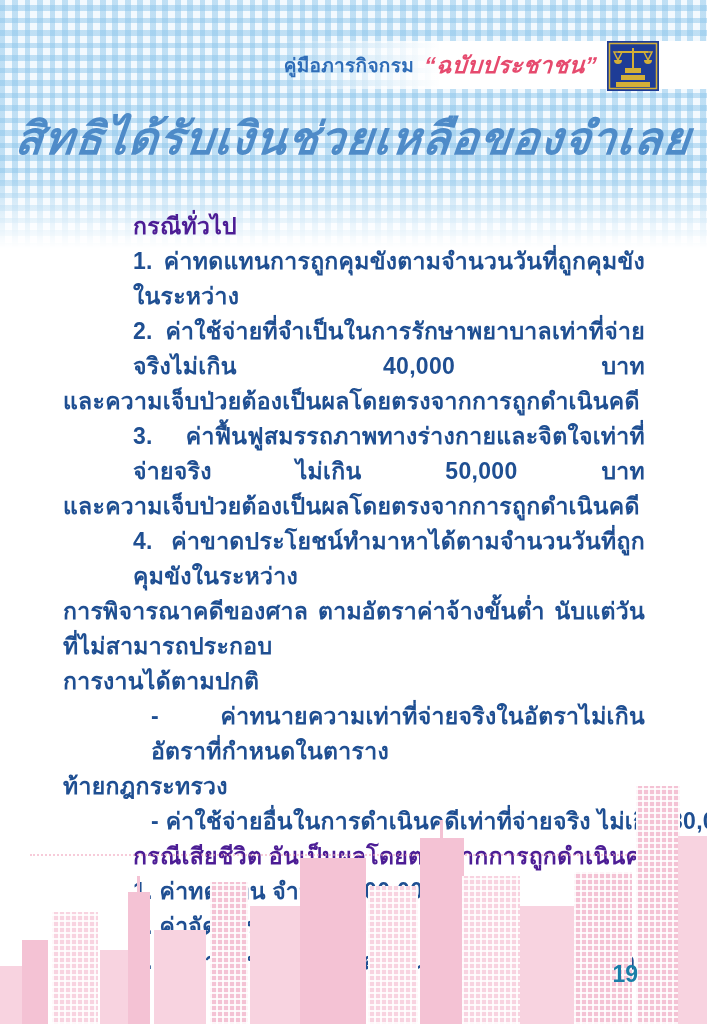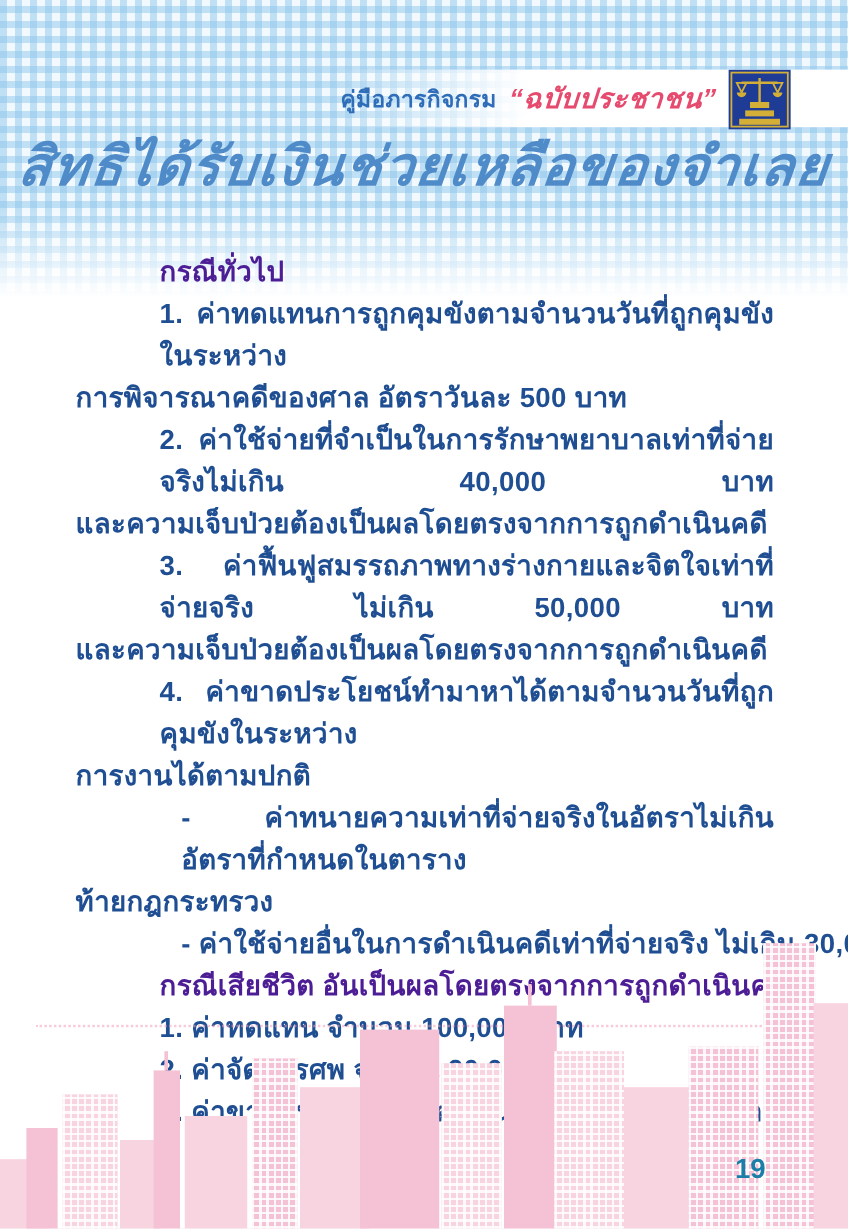--- a/index.html
+++ b/index.html
@@ -13,21 +13,21 @@
     position:absolute;top:0;left:0;right:0;height:248px;
     background:
       repeating-linear-gradient(90deg, rgba(141,198,235,.50) 0 5.5px, rgba(255,255,255,0) 5.5px 12.5px),
       repeating-linear-gradient(0deg,  rgba(141,198,235,.50) 0 5.5px, rgba(255,255,255,0) 5.5px 12.5px),
       #f2f9fe;
     -webkit-mask-image:linear-gradient(to bottom,#000 70%,transparent 100%);
             mask-image:linear-gradient(to bottom,#000 70%,transparent 100%);
   }
   
   .header-band{
-    position:absolute;top:58px;right:0;width:430px;height:48px;
+    position:absolute;top:41px;right:0;width:430px;height:48px;
     background:linear-gradient(to right, rgba(255,255,255,0) 0%, #ffffff 38%);
     display:flex;align-items:center;justify-content:flex-end;
     gap:10px;padding-right:48px;box-sizing:border-box;
   }
   .manual-label{color:#2f6db8;font-size:19px;font-weight:bold;letter-spacing:.3px;white-space:nowrap;}
   .edition-label{
     color:#e64a6e;font-size:23px;font-weight:bold;font-style:italic;
     letter-spacing:.5px;white-space:nowrap;transform:skewX(-4deg);
   }
   .logo{position:relative;width:52px;height:54px;flex:0 0 auto;margin-top:6px;}
@@ -97,26 +97,26 @@
       </svg>
       <span class="logo-caption"></span>
     </span>
   </div>
 
   <div class="page-title">สิทธิได้รับเงินช่วยเหลือของจำเลย</div>
 
   <div class="content">
     <div class="line indent heading">กรณีทั่วไป</div>
     <div class="line indent full">1. ค่าทดแทนการถูกคุมขังตามจำนวนวันที่ถูกคุมขัง ในระหว่าง</div>
-    <div class="line">การพิจารณาคดีของศาล อัตราวันละ 500 บาท</div>
     <div class="line indent full">2. ค่าใช้จ่ายที่จำเป็นในการรักษาพยาบาลเท่าที่จ่ายจริงไม่เกิน 40,000 บาท</div>
     <div class="line">และความเจ็บป่วยต้องเป็นผลโดยตรงจากการถูกดำเนินคดี</div>
     <div class="line indent full">3. ค่าฟื้นฟูสมรรถภาพทางร่างกายและจิตใจเท่าที่จ่ายจริง ไม่เกิน 50,000 บาท</div>
     <div class="line">และความเจ็บป่วยต้องเป็นผลโดยตรงจากการถูกดำเนินคดี</div>
     <div class="line indent full">4. ค่าขาดประโยชน์ทำมาหาได้ตามจำนวนวันที่ถูกคุมขังในระหว่าง</div>
+    <div class="line full">การพิจารณาคดีของศาล ตามอัตราค่าจ้างขั้นต่ำ นับแต่วันที่ไม่สามารถประกอบ</div>
     <div class="line">การงานได้ตามปกติ</div>
     <div class="line dash full">- ค่าทนายความเท่าที่จ่ายจริงในอัตราไม่เกินอัตราที่กำหนดในตาราง</div>
     <div class="line">ท้ายกฎกระทรวง</div>
     <div class="line dash">- ค่าใช้จ่ายอื่นในการดำเนินคดีเท่าที่จ่ายจริง ไม่เกิน 30,000 บาท</div>
     <div class="line indent heading">กรณีเสียชีวิต อันเป็นผลโดยตรงจากการถูกดำเนินคดี</div>
     <div class="line indent">1. ค่าทดแทน จำนวน 100,000 บาท</div>
     <div class="line indent">2. ค่าจัดการศพ จำนวน 20,000 บาท</div>
     <div class="line indent">3. ค่าขาดอุปการะเลี้ยงดู จำนวนไม่เกิน 40,000 บาท</div>
 
   </div>

